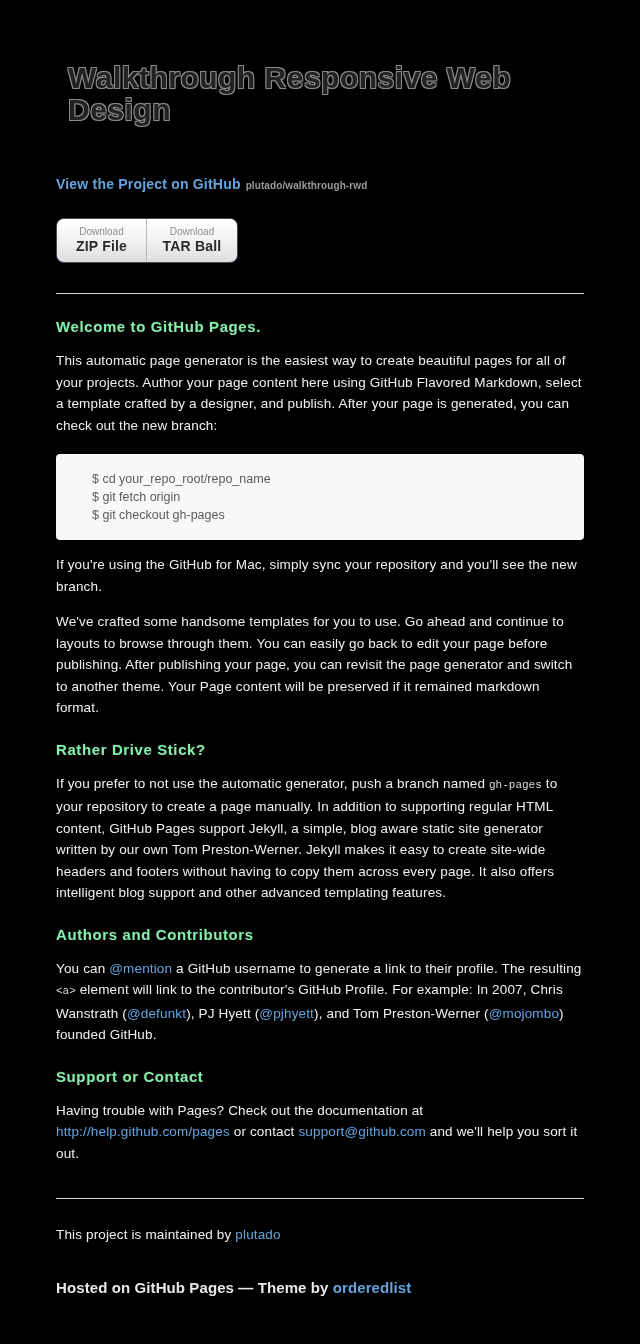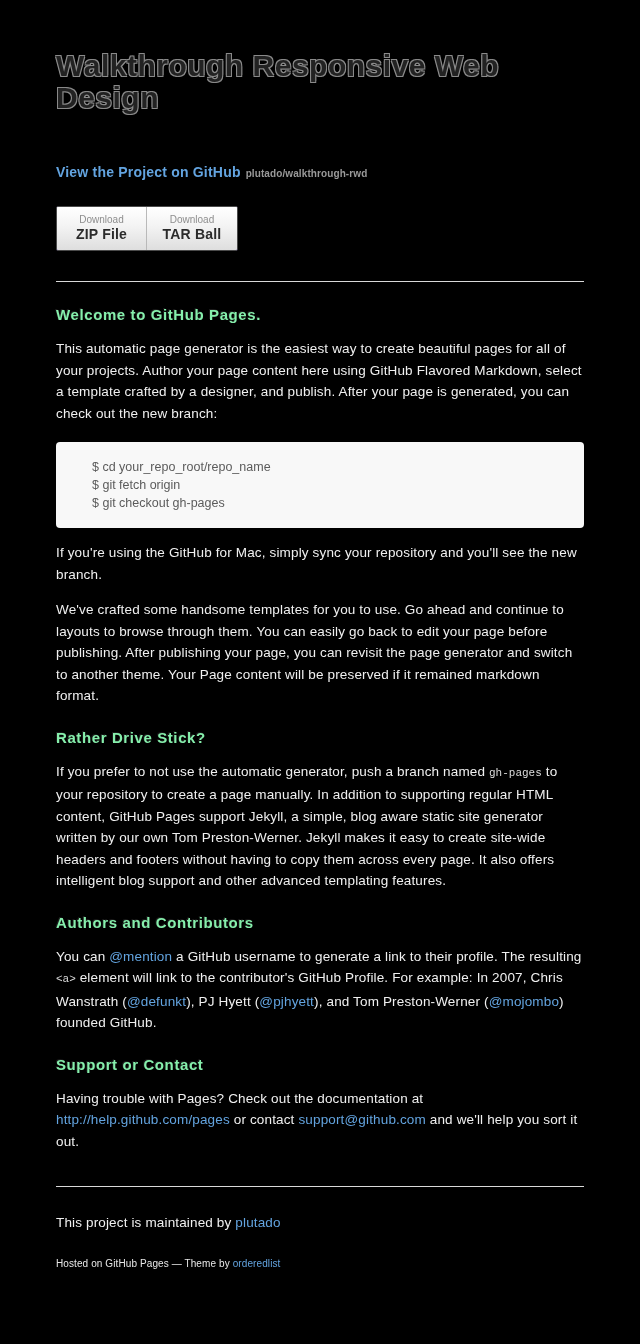--- a/index.html
+++ b/index.html
@@ -19,21 +19,21 @@
 
   .page {
     width: 640px;
     padding: 0 56px;
   }
 
   
   .header { padding-top: 50px; }
 
   .site-title {
-    margin: 0;
+    margin: 12px;
     font-size: 30px;
     line-height: 32px;
     font-weight: bold;
     letter-spacing: 0.5px;
     color: #222222;
     text-shadow:
       -1px -1px 0 #8a8a8a,
        1px -1px 0 #8a8a8a,
       -1px  1px 0 #8a8a8a,
        1px  1px 0 #8a8a8a,
@@ -58,21 +58,21 @@
     font-size: 10px;
     font-weight: bold;
     margin-left: 5px;
     letter-spacing: 0.1px;
   }
 
   
   .download-bar {
     margin-top: 22px;
     display: inline-flex;
-    border-radius: 2px;
+    border-radius: 8px;
     overflow: hidden;
     box-shadow: 0 1px 3px rgba(0,0,0,0.9), inset 0 1px 0 rgba(255,255,255,0.9);
     background: #8b5cf6;
     border: 1px solid #4a4a4a;
   }
   .dl-btn {
     width: 90px;
     padding: 7px 0 8px 0;
     text-align: center;
     background: linear-gradient(to bottom, #ffffff 0%, #f3f3f3 45%, #dedede 100%);
@@ -163,25 +163,25 @@
     margin: 30px 0 0 0;
   }
   p.maintainer {
     margin: 26px 0 0 0;
     font-size: 13.5px;
     line-height: 20px;
     color: #f0f0f0;
     letter-spacing: 0.15px;
   }
   p.credits {
-    margin: 24px 0 0 0;
-    font-size: 10px;
+    margin: 36px 0 0 0;
+    font-size: 15px;
     line-height: 14px;
     color: #e8e8e8;
-    font-weight: normal;
+    font-weight: bold;
     letter-spacing: 0.1px;
   }
 </style>
 </head>
 <body>
 
 <div class="page">
 
   <div class="header">
 

